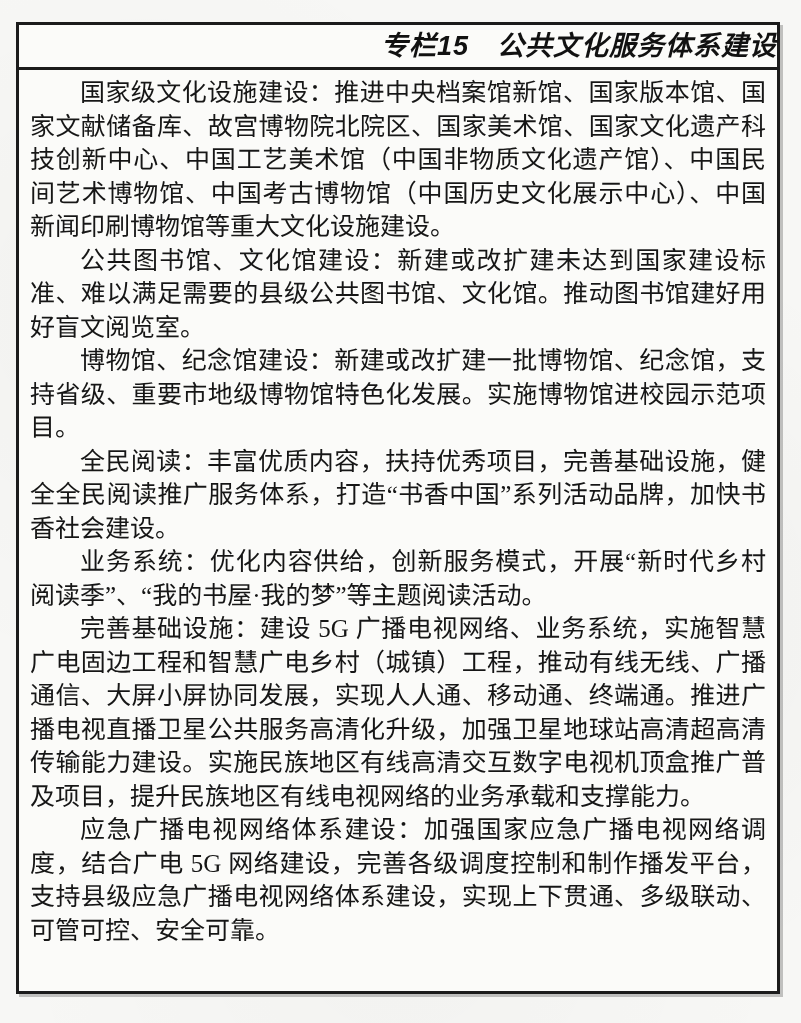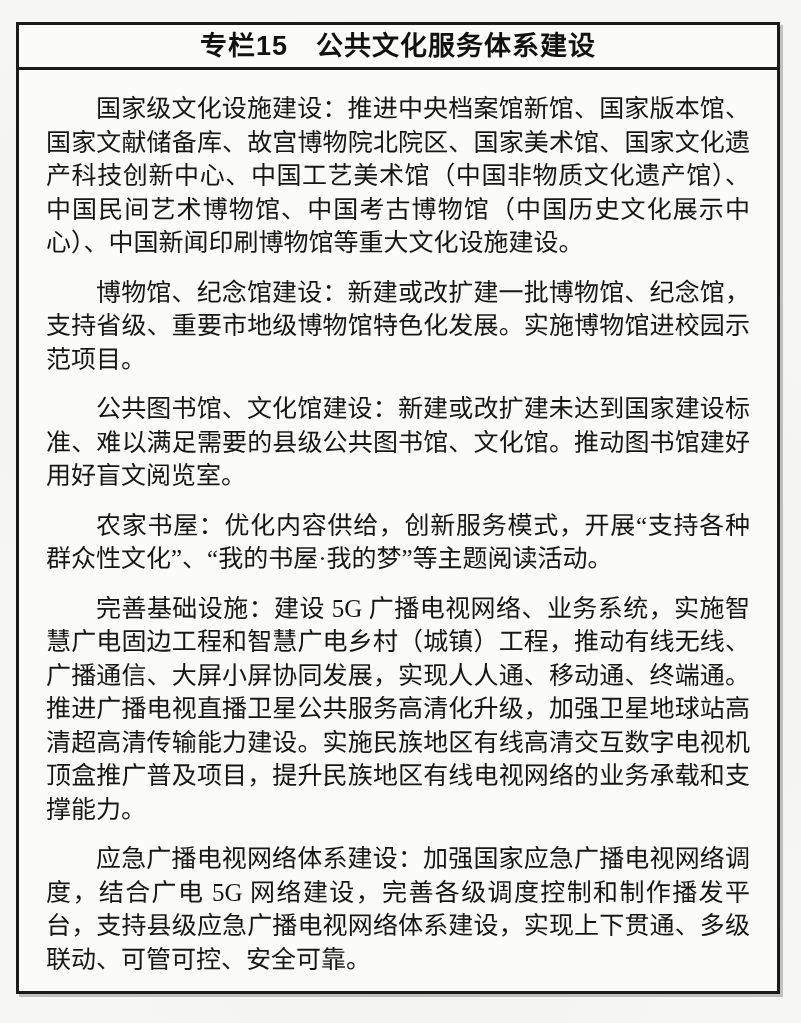--- a/index.html
+++ b/index.html
@@ -34,52 +34,54 @@
     background: #fbfbf9;
     border: 3px solid #1b1b1b;
     box-shadow: 3px 3px 0 rgba(90,90,90,0.35);
     box-sizing: border-box;
   }
   .title-bar {
     height: 42px;
     border-bottom: 3px solid #1b1b1b;
     display: flex;
     align-items: center;
-    justify-content: center;
+    justify-content: flex-end;
+    font-style: italic;
   }
   .title {
     font-family: "Liberation Sans", "DejaVu Sans", sans-serif;
     font-weight: bold;
     font-size: 27px;
     color: #111;
     letter-spacing: 1px;
     line-height: 1;
   }
   .body-text {
     padding: 6px 11px 0 11px;
     font-size: 25px;
     line-height: 33.5px;
     color: #161616;
     text-align: justify;
     text-justify: inter-ideograph;
   }
   .para {
-    margin: 16px;
+    margin: 0;
     text-indent: 2em;
     word-break: break-all;
   }
 </style>
 </head>
 <body>
 
 <div class="panel">
   <div class="title-bar">
     <div class="title">专栏15　公共文化服务体系建设</div>
   </div>
   <div class="body-text">
     <p class="para">国家级文化设施建设：推进中央档案馆新馆、国家版本馆、国家文献储备库、故宫博物院北院区、国家美术馆、国家文化遗产科技创新中心、中国工艺美术馆（中国非物质文化遗产馆）、中国民间艺术博物馆、中国考古博物馆（中国历史文化展示中心）、中国新闻印刷博物馆等重大文化设施建设。</p>
+    <p class="para">公共图书馆、文化馆建设：新建或改扩建未达到国家建设标准、难以满足需要的县级公共图书馆、文化馆。推动图书馆建好用好盲文阅览室。</p>
     <p class="para">博物馆、纪念馆建设：新建或改扩建一批博物馆、纪念馆，支持省级、重要市地级博物馆特色化发展。实施博物馆进校园示范项目。</p>
-    <p class="para">公共图书馆、文化馆建设：新建或改扩建未达到国家建设标准、难以满足需要的县级公共图书馆、文化馆。推动图书馆建好用好盲文阅览室。</p>
-    <p class="para">农家书屋：优化内容供给，创新服务模式，开展“支持各种群众性文化”、“我的书屋·我的梦”等主题阅读活动。</p>
+    <p class="para">全民阅读：丰富优质内容，扶持优秀项目，完善基础设施，健全全民阅读推广服务体系，打造“书香中国”系列活动品牌，加快书香社会建设。</p>
+    <p class="para">业务系统：优化内容供给，创新服务模式，开展“新时代乡村阅读季”、“我的书屋·我的梦”等主题阅读活动。</p>
     <p class="para">完善基础设施：建设 5G 广播电视网络、业务系统，实施智慧广电固边工程和智慧广电乡村（城镇）工程，推动有线无线、广播通信、大屏小屏协同发展，实现人人通、移动通、终端通。推进广播电视直播卫星公共服务高清化升级，加强卫星地球站高清超高清传输能力建设。实施民族地区有线高清交互数字电视机顶盒推广普及项目，提升民族地区有线电视网络的业务承载和支撑能力。</p>
     <p class="para">应急广播电视网络体系建设：加强国家应急广播电视网络调度，结合广电 5G 网络建设，完善各级调度控制和制作播发平台，支持县级应急广播电视网络体系建设，实现上下贯通、多级联动、可管可控、安全可靠。</p>
   </div>
 </div>
 
 </body></html>

